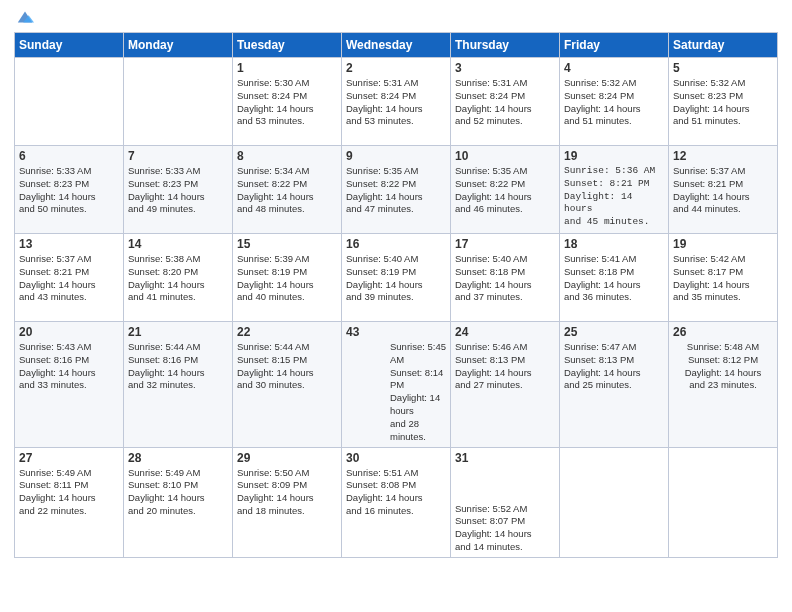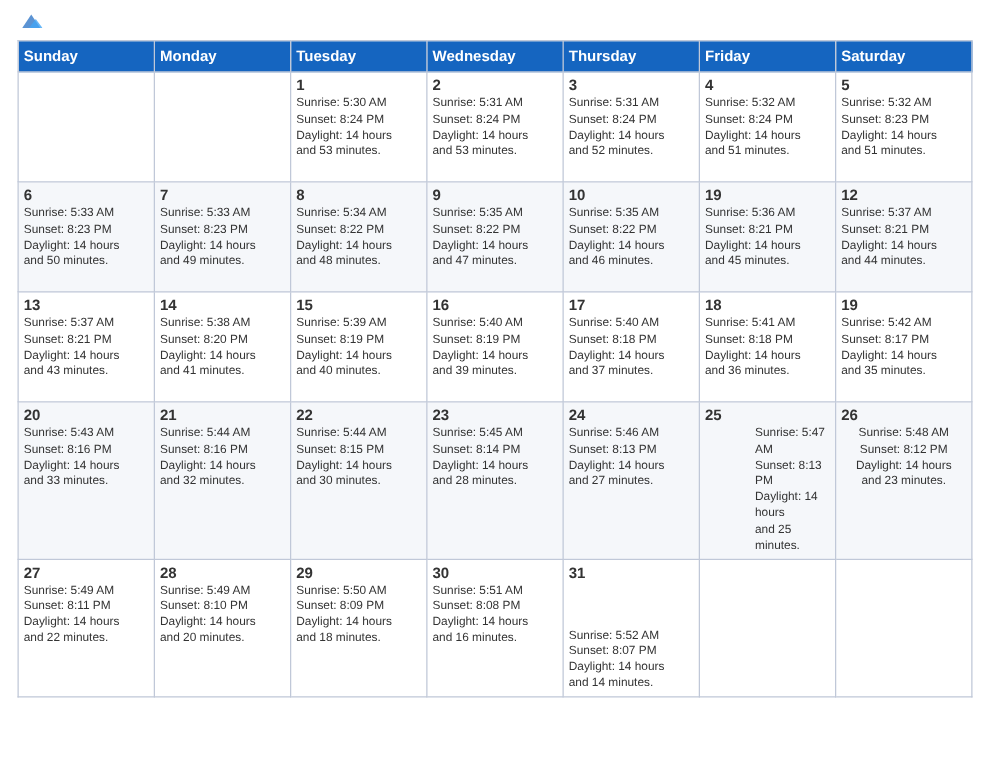--- a/index.html
+++ b/index.html
@@ -216,21 +216,21 @@
           </td>
           <td>
             <span class="day-number">10</span>
             <div class="day-info" style="white-space: pre-line;">Sunrise: 5:35 AM
 Sunset: 8:22 PM
 Daylight: 14 hours
 and 46 minutes.</div>
           </td>
           <td>
             <span class="day-number">19</span>
-            <div class="day-info" style="white-space: pre-line;">Sunrise: 5:36 AM
+            <div class="day-info" style="white-space: pre-line; font-family: Liberation Mono, monospace;">Sunrise: 5:36 AM
 Sunset: 8:21 PM
 Daylight: 14 hours
 and 45 minutes.</div>
           </td>
           <td>
             <span class="day-number">12</span>
             <div class="day-info" style="white-space: pre-line;">Sunrise: 5:37 AM
 Sunset: 8:21 PM
 Daylight: 14 hours
 and 44 minutes.</div>
@@ -303,36 +303,36 @@
 and 32 minutes.</div>
           </td>
           <td>
             <span class="day-number">22</span>
             <div class="day-info" style="white-space: pre-line;">Sunrise: 5:44 AM
 Sunset: 8:15 PM
 Daylight: 14 hours
 and 30 minutes.</div>
           </td>
           <td>
-            <span class="day-number">23</span>
-            <div class="day-info" style="white-space: pre-line;">Sunrise: 5:45 AM
+            <span class="day-number">43</span>
+            <div class="day-info" style="white-space: pre-line; margin-left: 44px;">Sunrise: 5:45 AM
 Sunset: 8:14 PM
 Daylight: 14 hours
 and 28 minutes.</div>
           </td>
           <td>
             <span class="day-number">24</span>
             <div class="day-info" style="white-space: pre-line;">Sunrise: 5:46 AM
 Sunset: 8:13 PM
 Daylight: 14 hours
 and 27 minutes.</div>
           </td>
           <td>
             <span class="day-number">25</span>
-            <div class="day-info" style="white-space: pre-line; margin-left: 40px;">Sunrise: 5:47 AM
+            <div class="day-info" style="white-space: pre-line;">Sunrise: 5:47 AM
 Sunset: 8:13 PM
 Daylight: 14 hours
 and 25 minutes.</div>
           </td>
           <td>
             <span class="day-number">26</span>
             <div class="day-info" style="white-space: pre-line; text-align: center;">Sunrise: 5:48 AM
 Sunset: 8:12 PM
 Daylight: 14 hours
 and 23 minutes.</div>

